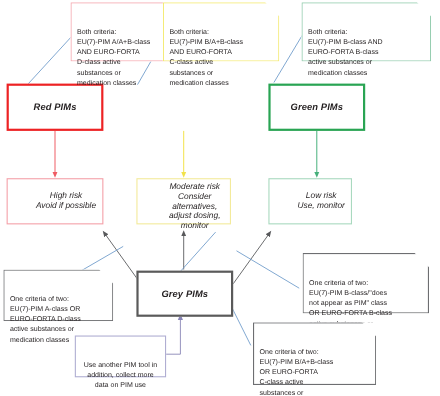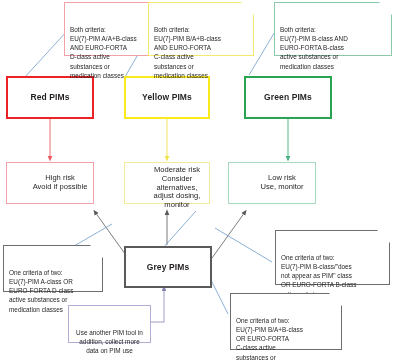--- a/index.html
+++ b/index.html
@@ -14,21 +14,21 @@
 
   
   .node{
     position:absolute;
     box-sizing:border-box;
     display:flex;align-items:center;justify-content:center;
     text-align:center;
     background:#ffffff;
     z-index:3;
   }
-  .node .lbl{display:block;line-height:1.18;}
+  .node .lbl{display:block;line-height:1.18;font-style:italic;}
 
   
   .cls{border:2px solid #000;font-weight:bold;font-size:8.5px;letter-spacing:.1px;}
   #red-pims{border-color:#ed2224;}
   #yellow-pims{border-color:#f8ea1c;}
   #green-pims{border-color:#29a453;}
   #grey-pims{border-color:#5a5a5a;}
 
   
   .risk{border:1px solid #999;font-size:7.6px;padding-left:20px;}
@@ -163,40 +163,37 @@
 EU(7)-PIM B-class AND
 EURO-FORTA B-class
 active substances or
 medication classes</span>
   </div>
 
   <div class="node cls" id="red-pims" style="left:6px;top:76px;width:88px;height:43px;">
     <span class="lbl">Red PIMs</span>
   </div>
 
-  <div class="node cls" id="yellow-pims" style="left:124px;top:76px;width:86px;height:43px;">
-    <span class="lbl">Yellow PIMs</span>
-  </div>
 
   <div class="node cls" id="green-pims" style="left:244px;top:76px;width:88px;height:43px;">
     <span class="lbl">Green PIMs</span>
   </div>
 
   <div class="node risk" id="high-risk" style="left:6px;top:162px;width:88px;height:42px;">
     <span class="lbl" style="white-space:pre-line;">High risk
 Avoid if possible</span>
   </div>
 
   <div class="node risk" id="moderate-risk" style="left:124px;top:162px;width:86px;height:42px;">
     <span class="lbl" style="white-space:pre-line;margin-top:10px;">Moderate risk
 Consider alternatives,
 adjust dosing, monitor</span>
   </div>
 
-  <div class="node risk" id="low-risk" style="left:228px;top:162px;width:88px;height:42px;">
+  <div class="node risk" id="low-risk" style="left:244px;top:162px;width:76px;height:42px;">
     <span class="lbl" style="white-space:pre-line;">Low risk
 Use, monitor</span>
   </div>
 
   <div class="node cls" id="grey-pims" style="left:124px;top:246px;width:88px;height:42px;">
     <span class="lbl">Grey PIMs</span>
   </div>
 
   <div class="note" id="note-grey-left" style="left:3px;top:245px;width:100px;height:47px;--fold:13px;">
     <div class="clipbox"></div>

